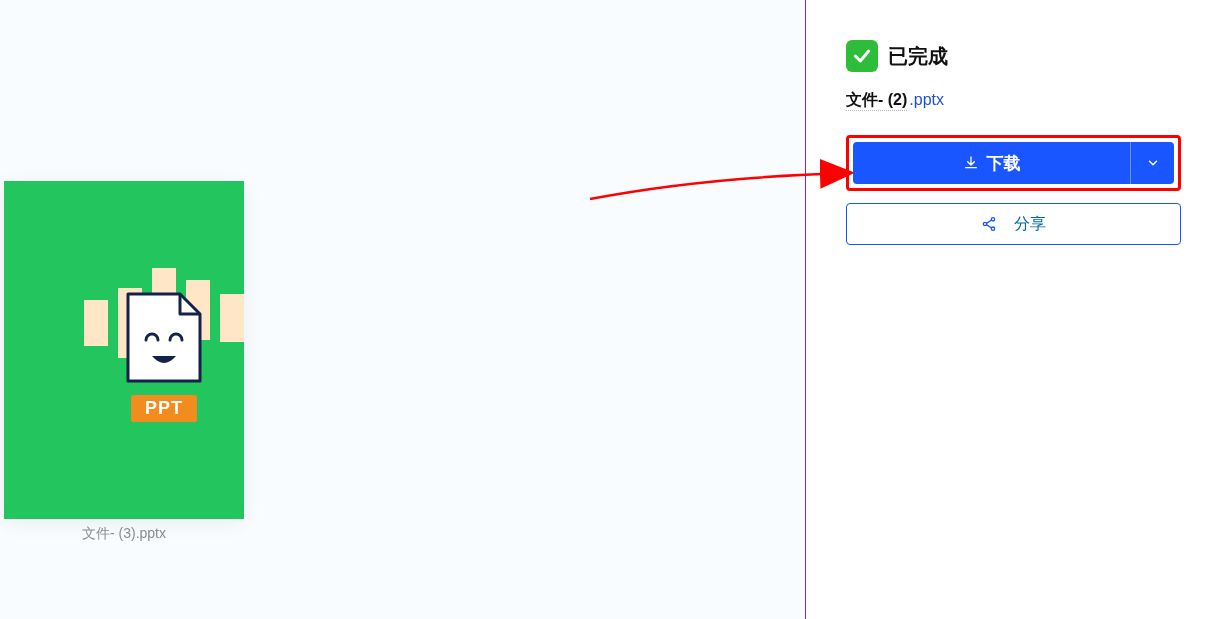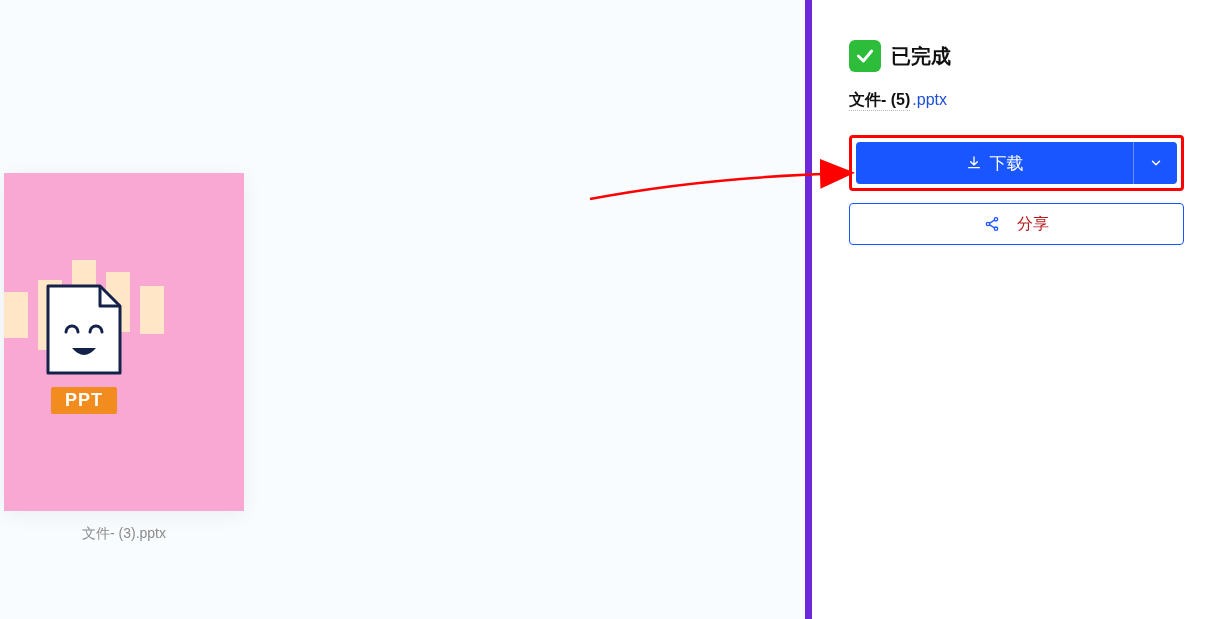--- a/index.html
+++ b/index.html
@@ -1,26 +1,26 @@
 <!DOCTYPE html>
 <html><head>
 <meta charset="utf-8">
 <style>
   * { box-sizing: border-box; margin: 0; padding: 0; }
   html, body { width: 1221px; height: 619px; font-family: "Microsoft YaHei", Arial, sans-serif; background: #fff; overflow: hidden; }
   .app { display: flex; width: 100%; height: 100%; }
 
   .left-pane { width: 805px; height: 100%; background: #f9fcfe; position: relative; }
-  .right-pane-wrap { flex: 1; height: 100%; border-left: 7px solid #6d28d9; background: #fff; display: flex; flex-direction: column; align-items: center; }
+  .right-pane-wrap { flex: 1; height: 100%; border-left: 1px solid #6d28d9; background: #fff; display: flex; flex-direction: column; align-items: center; }
   .right-pane { width: 335px; margin-top: 40px; }
 
   .file-card {
-    position: absolute; left: 4px; top: 173px; width: 240px; height: 338px;
-    background: #f9a8d4; box-shadow: 0 4px 20px rgba(0,0,0,0.06);
-    display: flex; align-items: center; justify-content: flex-start;
+    position: absolute; left: 4px; top: 181px; width: 240px; height: 338px;
+    background: #22c55e; box-shadow: 0 4px 20px rgba(0,0,0,0.06);
+    display: flex; align-items: center; justify-content: flex-end;
   }
   .file-inner { position: relative; width: 160px; height: 180px; display: flex; flex-direction: column; align-items: center; }
   .bg-bars { position: absolute; top: 0; left: 50%; transform: translateX(-50%); width: 160px; height: 120px; }
   .bg-bars div { position: absolute; background: #ffe6c7; }
   .bar1 { left: 0px;  top: 40px; width: 24px; height: 46px; }
   .bar2 { left: 34px; top: 28px; width: 24px; height: 70px; }
   .bar3 { left: 68px; top: 8px;  width: 24px; height: 50px; }
   .bar4 { left: 102px;top: 20px; width: 24px; height: 60px; }
   .bar5 { left: 136px;top: 34px; width: 24px; height: 48px; }
   .doc-icon { position: relative; z-index: 2; margin-top: 30px; }
@@ -45,35 +45,35 @@
   .filename-base { font-weight: 700; color: #111; border-bottom: 1px dotted #bbb; padding-bottom: 2px; }
   .filename-ext { color: #1d4ed8; margin-left: 2px; }
 
   .highlight-frame {
     border: 3px solid #ff0000; border-radius: 4px; padding: 4px; margin-bottom: 12px;
     position: relative;
   }
   .dl-split { display: flex; height: 42px; }
   .dl-main {
     flex: 1; background: #1a56ff; color: #fff; display: flex; align-items: center;
-    justify-content: center; gap: 8px; font-size: 17px; font-weight: 400;
+    justify-content: center; gap: 8px; font-size: 17px; font-weight: 700;
     border-radius: 4px 0 0 4px; cursor: pointer;
   }
   .dl-caret {
     width: 44px; background: #1a56ff; border-left: 1px solid rgba(255,255,255,0.35);
     display: flex; align-items: center; justify-content: center; color: #fff;
     border-radius: 0 4px 4px 0; cursor: pointer;
   }
 
   .btn {
     height: 42px; border-radius: 4px; display: flex; align-items: center;
     justify-content: center; gap: 8px; font-size: 16px; cursor: pointer;
     margin-bottom: 14px; background: #fff;
   }
-  .btn-outline-blue { border: 1.5px solid #1a56ff; color: #b91c1c; gap: 17px; }
+  .btn-outline-blue { border: 1.5px solid #1a56ff; color: #0369a1; gap: 17px; }
   .btn-outline-gray { border: 1px solid #d0d0d0; color: #444; }
 
   
   .arrow-svg { position: absolute; left: 585px; top: 159px; pointer-events: none; }
 </style>
 </head>
 <body>
 
 <div class="app">
 
@@ -118,21 +118,21 @@
       <div class="status-row">
         <div class="status-check">
           <svg width="20" height="20" viewBox="0 0 24 24">
               <path d="M4 12 L10 18 L20 6" stroke="#fff" stroke-width="3.5" fill="none" stroke-linecap="round" stroke-linejoin="round"></path>
             </svg>
         </div>
         <div class="status-text">已完成</div>
       </div>
 
       <div class="filename-row">
-        <span class="filename-base">文件- (5)</span><span class="filename-ext">.pptx</span>
+        <span class="filename-base">文件- (2)</span><span class="filename-ext">.pptx</span>
       </div>
 
       <div class="highlight-frame">
         <div class="dl-split">
           <div class="dl-main">
             <svg width="16" height="16" viewBox="0 0 24 24">
                 <path d="M12 3 V15 M7 10 L12 15 L17 10 M4 19 H20" stroke="#fff" stroke-width="2" fill="none" stroke-linecap="round" stroke-linejoin="round"></path>
               </svg>
             <span>下载</span>
           </div>

